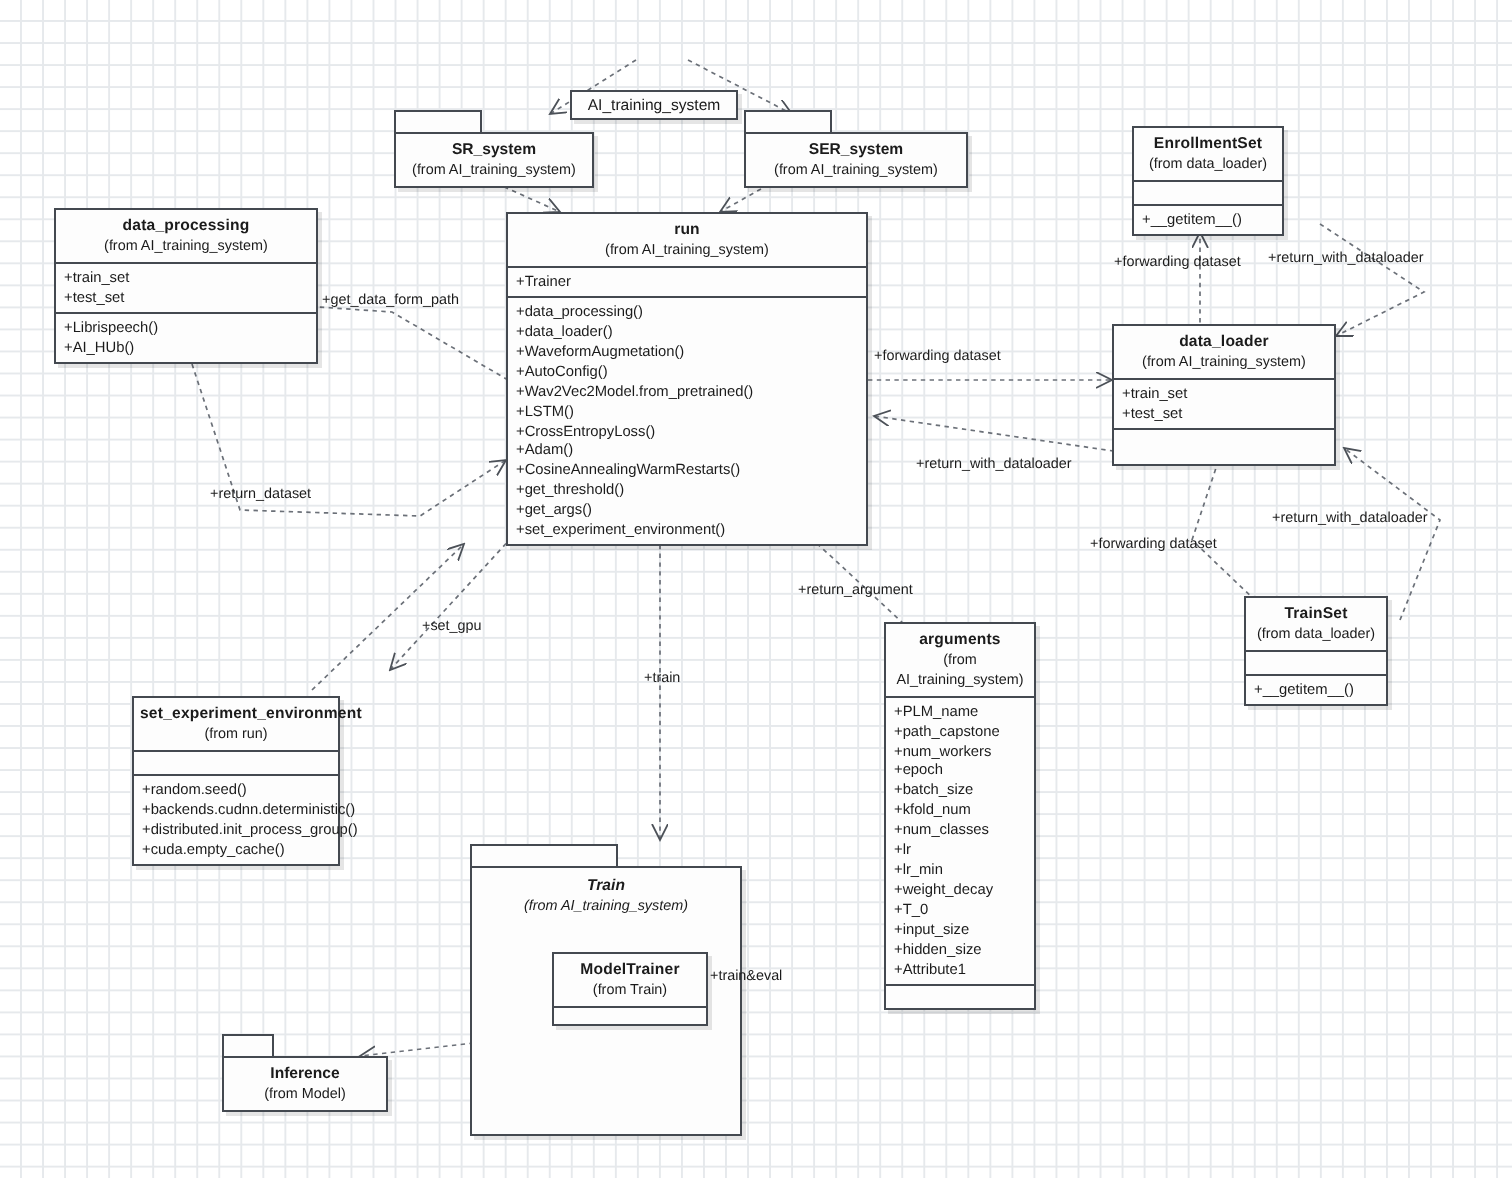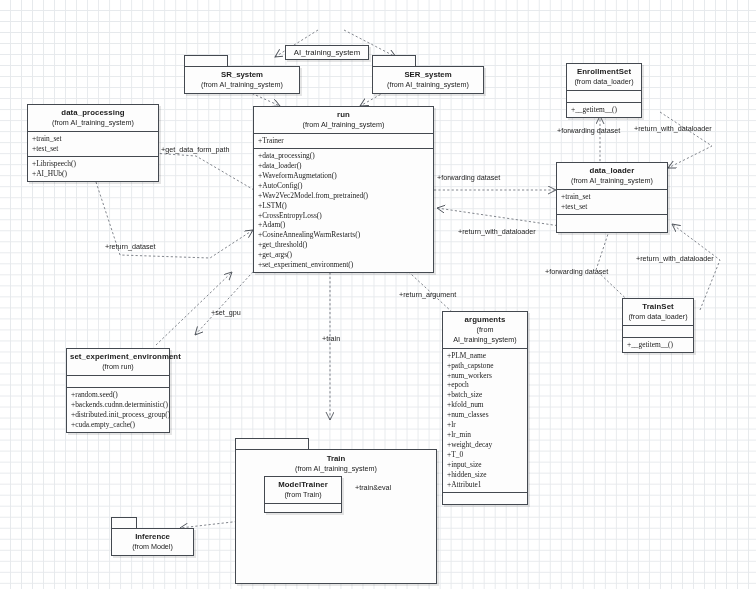--- a/index.html
+++ b/index.html
@@ -49,21 +49,20 @@
     letter-spacing: 0.1px;
   }
   .uml-from {
     font-size: 7.2px;
     text-align: center;
   }
   .uml-sec {
     border-top: 1px solid #444950;
     padding: 2px 3px 2px 4px;
     text-align: left;
-    font-family: Liberation Serif, serif;
   }
   .uml-sec .row { white-space: nowrap; }
   .uml-sec.empty { min-height: 7px; }
 
   
   .uml-pkg {
     position: absolute;
     box-sizing: border-box;
     font-size: 7.4px;
     line-height: 1.34;
@@ -165,21 +164,21 @@
     <g stroke="#6b7078" stroke-width="0.85" fill="none" stroke-dasharray="2.2 2.2">
       <path d="M292,467 L292,467"></path>
       <path d="M294,467 L352,467 L352,509 L342,509" marker-end="url(#oarrow)"></path>
     </g>
   </svg>
 
   <div class="plain-box" style="left:285px; top:8px; width:84px;">
     <span>AI_training_system</span>
   </div>
 
-  <div class="uml-pkg" style="left:184px; top:55px; width:116px;">
+  <div class="uml-pkg" style="left:197px; top:55px; width:100px;">
     <div class="tab" style="width:44px;"></div>
     <div class="body">
       <div class="pkg-name">SR_system</div>
       <div class="pkg-from">(from AI_training_system)</div>
     </div>
   </div>
 
   <div class="uml-pkg" style="left:372px; top:55px; width:112px;">
     <div class="tab" style="width:44px;"></div>
     <div class="body">
@@ -254,21 +253,21 @@
     <div class="uml-head">
       <div class="uml-name">TrainSet</div>
       <div class="uml-from">(from data_loader)</div>
     </div>
     <div class="uml-sec empty"></div>
     <div class="uml-sec">
       <div class="row">+__getitem__()</div>
     </div>
   </div>
 
-  <div class="uml-class" style="left:442px; top:311px; width:86px;">
+  <div class="uml-class" style="left:442px; top:311px; width:76px;">
     <div class="uml-head">
       <div class="uml-name">arguments</div>
       <div class="uml-from">(from AI_training_system)</div>
     </div>
     <div class="uml-sec">
       <div class="row">+PLM_name</div>
       <div class="row">+path_capstone</div>
       <div class="row">+num_workers</div>
       <div class="row">+epoch</div>
       <div class="row">+batch_size</div>
@@ -292,29 +291,29 @@
     </div>
     <div class="uml-sec empty"></div>
     <div class="uml-sec">
       <div class="row">+random.seed()</div>
       <div class="row">+backends.cudnn.deterministic()</div>
       <div class="row">+distributed.init_process_group()</div>
       <div class="row">+cuda.empty_cache()</div>
     </div>
   </div>
 
-  <div class="uml-pkg" style="left:235px; top:438px; width:202px;">
+  <div class="uml-pkg" style="left:235px; top:422px; width:136px;font-style:italic;">
     <div class="tab" style="width:74px;"></div>
     <div class="body tall" style="height:135px; padding-top:4px;">
       <div class="pkg-name">Train</div>
       <div class="pkg-from">(from AI_training_system)</div>
     </div>
   </div>
 
-  <div class="uml-class" style="left:264px; top:476px; width:78px;">
+  <div class="uml-class" style="left:276px; top:476px; width:78px;">
     <div class="uml-head">
       <div class="uml-name">ModelTrainer</div>
       <div class="uml-from">(from Train)</div>
     </div>
     <div class="uml-sec empty" style="min-height:4px;"></div>
   </div>
 
   <div class="uml-pkg" style="left:111px; top:517px; width:83px;">
     <div class="tab" style="width:26px;"></div>
     <div class="body">

